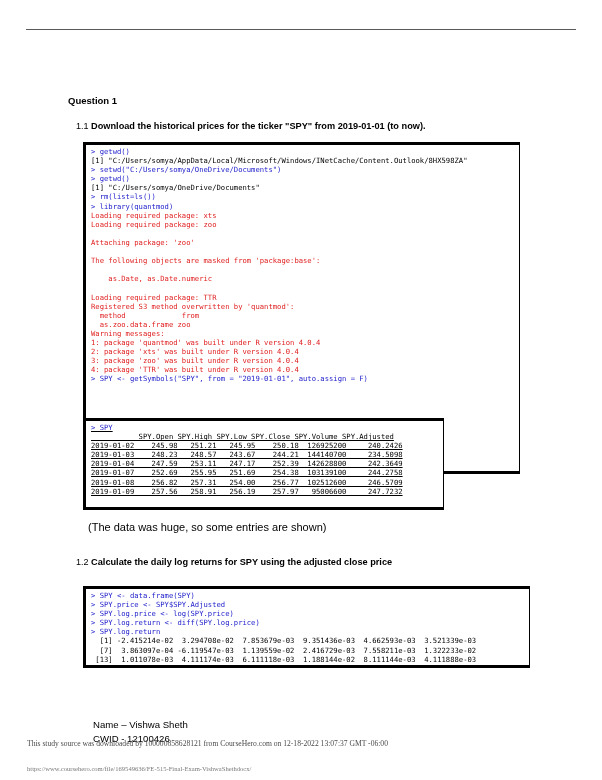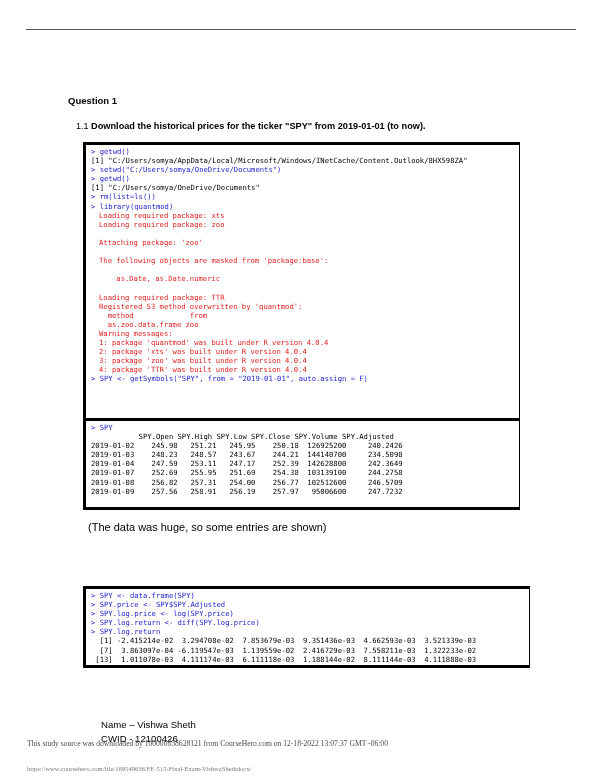--- a/index.html
+++ b/index.html
@@ -84,35 +84,34 @@
     border-bottom: 3px solid #000000;
     box-sizing: border-box;
     overflow: hidden;
     padding: 2px 0 2px 5px;
     font-family: "DejaVu Sans Mono", "Liberation Mono", monospace;
     font-size: 7.2px;
     line-height: 9.1px;
     white-space: pre;
   }
   #console-setup  { left: 83px; top: 142px; width: 437px; height: 332px; }
-  #console-spy    { left: 83px; top: 418px; width: 437px; height: 92px;  }
+  #console-spy    { left: 83px; top: 418px; width: 361px; height: 92px; text-decoration: underline;  }
   #console-logret { left: 83px; top: 586px; width: 447px; height: 82px;  }
 
   .line { white-space: pre; }
   .cmd  { color: #2222CC; }
   .out  { color: #000000; }
-  .msg  { color: #E02020; margin-left: 8px; }
+  .msg  { color: #E02020; }
   .blank { height: 9.1px; }
 
   
   .name-block {
     position: absolute;
     left: 93px;
     font-size: 9.6px;
-    margin-left: 8px;
   }
   .name-line { top: 719px; }
   .cwid-line { top: 733px; }
 
   .watermark {
     position: absolute;
     left: 27px;
     top: 739px;
     font-family: "Liberation Serif", serif;
     font-size: 7.6px;
@@ -140,20 +139,21 @@
   <div class="q-heading q1">Question 1</div>
 
   <div class="sub-heading s11"><span class="sub-num">1.1</span> <span>Download the historical prices for the ticker "SPY" from 2019-01-01 (to now).</span></div>
 
   <div class="console" id="console-setup"><div class="line cmd">&gt; getwd()</div><div class="line out">[1] "C:/Users/somya/AppData/Local/Microsoft/Windows/INetCache/Content.Outlook/8HX598ZA"</div><div class="line cmd">&gt; setwd("C:/Users/somya/OneDrive/Documents")</div><div class="line cmd">&gt; getwd()</div><div class="line out">[1] "C:/Users/somya/OneDrive/Documents"</div><div class="line cmd">&gt; rm(list=ls())</div><div class="line cmd">&gt; library(quantmod)</div><div class="line msg">Loading required package: xts</div><div class="line msg">Loading required package: zoo</div><div class="line blank"></div><div class="line msg">Attaching package: 'zoo'</div><div class="line blank"></div><div class="line msg">The following objects are masked from 'package:base':</div><div class="line blank"></div><div class="line msg">    as.Date, as.Date.numeric</div><div class="line blank"></div><div class="line msg">Loading required package: TTR</div><div class="line msg">Registered S3 method overwritten by 'quantmod':</div><div class="line msg">  method             from</div><div class="line msg">  as.zoo.data.frame zoo</div><div class="line msg">Warning messages:</div><div class="line msg">1: package 'quantmod' was built under R version 4.0.4</div><div class="line msg">2: package 'xts' was built under R version 4.0.4</div><div class="line msg">3: package 'zoo' was built under R version 4.0.4</div><div class="line msg">4: package 'TTR' was built under R version 4.0.4</div><div class="line cmd">&gt; SPY &lt;- getSymbols("SPY", from = "2019-01-01", auto.assign = F)</div></div>
 
   <div class="console" id="console-spy"><div class="line cmd">&gt; SPY</div><div class="line out">           SPY.Open SPY.High SPY.Low SPY.Close SPY.Volume SPY.Adjusted</div><div class="line out">2019-01-02    245.98   251.21   245.95    250.18  126925200     240.2426</div><div class="line out">2019-01-03    248.23   248.57   243.67    244.21  144140700     234.5098</div><div class="line out">2019-01-04    247.59   253.11   247.17    252.39  142628800     242.3649</div><div class="line out">2019-01-07    252.69   255.95   251.69    254.38  103139100     244.2758</div><div class="line out">2019-01-08    256.82   257.31   254.00    256.77  102512600     246.5709</div><div class="line out">2019-01-09    257.56   258.91   256.19    257.97   95006600     247.7232</div></div>
 
   <div class="note">(The data was huge, so some entries are shown)</div>
 
+  <div class="sub-heading s12"><span class="sub-num">1.2</span> <span>Calculate the daily log returns for SPY using the adjusted close price</span></div>
 
   <div class="console" id="console-logret"><div class="line cmd">&gt; SPY &lt;- data.frame(SPY)</div><div class="line cmd">&gt; SPY.price &lt;- SPY$SPY.Adjusted</div><div class="line cmd">&gt; SPY.log.price &lt;- log(SPY.price)</div><div class="line cmd">&gt; SPY.log.return &lt;- diff(SPY.log.price)</div><div class="line cmd">&gt; SPY.log.return</div><div class="line out">  [1] -2.415214e-02  3.294708e-02  7.853679e-03  9.351436e-03  4.662593e-03  3.521339e-03</div><div class="line out">  [7]  3.863097e-04 -6.119547e-03  1.139559e-02  2.416729e-03  7.558211e-03  1.322233e-02</div><div class="line out"> [13]  1.011078e-03  4.111174e-03  6.111118e-03  1.188144e-02  8.111144e-03  4.111888e-03</div></div>
 
   <div class="name-block name-line">Name – Vishwa Sheth</div>
   <div class="name-block cwid-line">CWID - 12100426</div>
 
   <div class="watermark">This study source was downloaded by 100000858628121 from CourseHero.com on 12-18-2022 13:07:37 GMT -06:00</div>
   <div class="source-url">https://www.coursehero.com/file/169549636/FE-515-Final-Exam-VishwaShethdocx/</div>
 
 </div>

